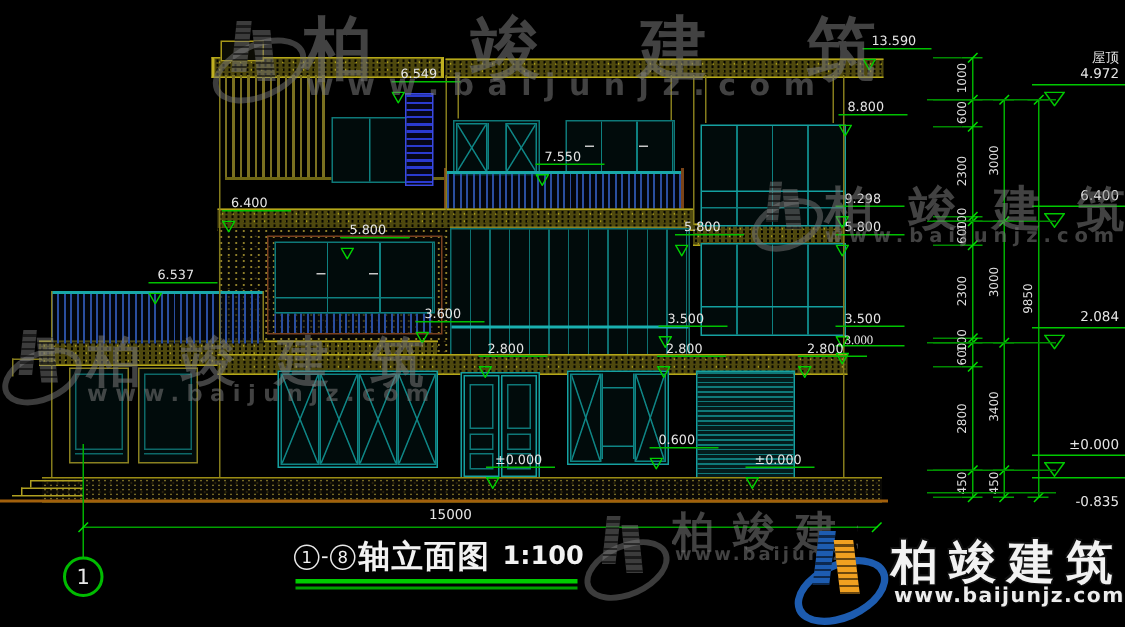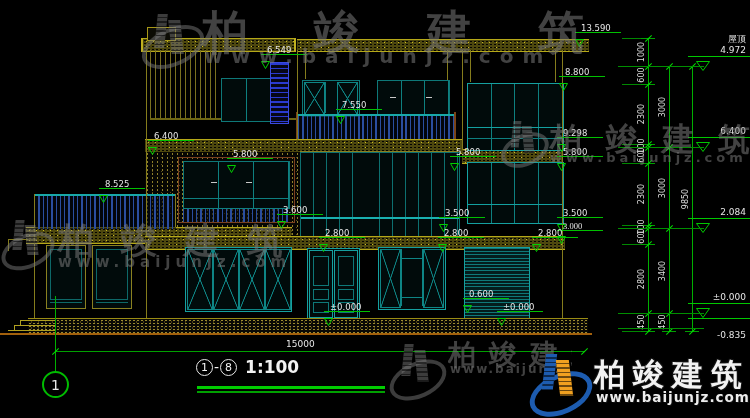--- a/index.html
+++ b/index.html
@@ -211,21 +211,21 @@
             <path d="M0.5 0.5 H8.5 L4.5 7.5 Z" fill="none" stroke="#00d000" stroke-width="1"></path>
           </svg></span>
       </div>
       <div class="marker" style="left: 559px; top: 68px;">
         <span class="lab">8.800</span>
         <span class="ln"></span>
         <span style="position:absolute;left:0;top:8px;"><svg width="9" height="8" viewBox="0 0 9 8">
             <path d="M0.5 0.5 H8.5 L4.5 7.5 Z" fill="none" stroke="#00d000" stroke-width="1"></path>
           </svg></span>
       </div>
-      <div class="marker" style="left: 336px; top: 101px;">
+      <div class="marker" style="left: 357px; top: 101px;">
         <span class="lab">7.550</span>
         <span class="ln"></span>
         <span style="position:absolute;left:0;top:8px;"><svg width="9" height="8" viewBox="0 0 9 8">
             <path d="M0.5 0.5 H8.5 L4.5 7.5 Z" fill="none" stroke="#00d000" stroke-width="1"></path>
           </svg></span>
       </div>
       <div class="marker" style="left: 148px; top: 132px;">
         <span class="lab">6.400</span>
         <span class="ln"></span>
         <span style="position:absolute;left:0;top:8px;"><svg width="9" height="8" viewBox="0 0 9 8">
@@ -254,21 +254,21 @@
           </svg></span>
       </div>
       <div class="marker" style="left: 557px; top: 148px;">
         <span class="lab">5.800</span>
         <span class="ln"></span>
         <span style="position:absolute;left:0;top:8px;"><svg width="9" height="8" viewBox="0 0 9 8">
             <path d="M0.5 0.5 H8.5 L4.5 7.5 Z" fill="none" stroke="#00d000" stroke-width="1"></path>
           </svg></span>
       </div>
       <div class="marker" style="left: 99px; top: 180px;">
-        <span class="lab">8.525</span>
+        <span class="lab">6.537</span>
         <span class="ln"></span>
         <span style="position:absolute;left:0;top:8px;"><svg width="9" height="8" viewBox="0 0 9 8">
             <path d="M0.5 0.5 H8.5 L4.5 7.5 Z" fill="none" stroke="#00d000" stroke-width="1"></path>
           </svg></span>
       </div>
       <div class="marker" style="left: 277px; top: 206px;">
         <span class="lab">3.600</span>
         <span class="ln"></span>
         <span style="position:absolute;left:0;top:8px;"><svg width="9" height="8" viewBox="0 0 9 8">
             <path d="M0.5 0.5 H8.5 L4.5 7.5 Z" fill="none" stroke="#00d000" stroke-width="1"></path>
@@ -309,21 +309,21 @@
             <path d="M0.5 0.5 H8.5 L4.5 7.5 Z" fill="none" stroke="#00d000" stroke-width="1"></path>
           </svg></span>
       </div>
       <div class="marker" style="left: 532px; top: 229px;">
         <span class="lab">2.800</span>
         <span class="ln"></span>
         <span style="position:absolute;left:0;top:8px;"><svg width="9" height="8" viewBox="0 0 9 8">
             <path d="M0.5 0.5 H8.5 L4.5 7.5 Z" fill="none" stroke="#00d000" stroke-width="1"></path>
           </svg></span>
       </div>
-      <div class="marker" style="left: 433px; top: 290px; margin-left: 30px;">
+      <div class="marker" style="left: 433px; top: 290px;">
         <span class="lab">0.600</span>
         <span class="ln"></span>
         <span style="position:absolute;left:0;top:8px;"><svg width="9" height="8" viewBox="0 0 9 8">
             <path d="M0.5 0.5 H8.5 L4.5 7.5 Z" fill="none" stroke="#00d000" stroke-width="1"></path>
           </svg></span>
       </div>
       <div class="marker" style="left: 324px; top: 303px;">
         <span class="lab">±0.000</span>
         <span class="ln"></span>
         <span style="position:absolute;left:0;top:8px;"><svg width="9" height="8" viewBox="0 0 9 8">
@@ -429,20 +429,21 @@
       <div class="gln" style="left: 618px; top: 147px; width: 86px; background: rgb(0, 143, 0);"></div>
       <div class="gln" style="left: 618px; top: 228px; width: 86px; background: rgb(0, 143, 0);"></div>
       <div class="gln" style="left: 618px; top: 313px; width: 86px; background: rgb(0, 143, 0);"></div>
       <div class="gln" style="left: 618px; top: 328px; width: 86px; background: rgb(0, 143, 0);"></div>
     </div>
 
   <div id="title">
     <span class="tb">1</span>
     <span class="dash">-</span>
     <span class="tb">8</span>
+    <span class="big">轴立面图</span>
     <span class="scale">1:100</span>
   </div>
   <div class="abs" style="left:197px;top:386px;width:188px;height:3px;background:#00cc00;"></div>
   <div class="abs" style="left:197px;top:391px;width:188px;height:2px;background:#00a000;"></div>
 
   <div class="wm-logo" style="left:140px;top:10px;width:62px;height:60px;">
     <span class="swoosh" style="left:0;top:18px;width:58px;height:30px;border:4px solid rgba(120,120,120,.5);"></span>
     <span class="b1" style="left:16px;top:4px;width:10px;height:34px;background-color:rgba(120,120,120,.5);transform:skewX(-6deg);"></span>
     <span class="b2" style="left:30px;top:10px;width:12px;height:34px;background-color:rgba(120,120,120,.5);transform:skewX(6deg);"></span>
   </div>

